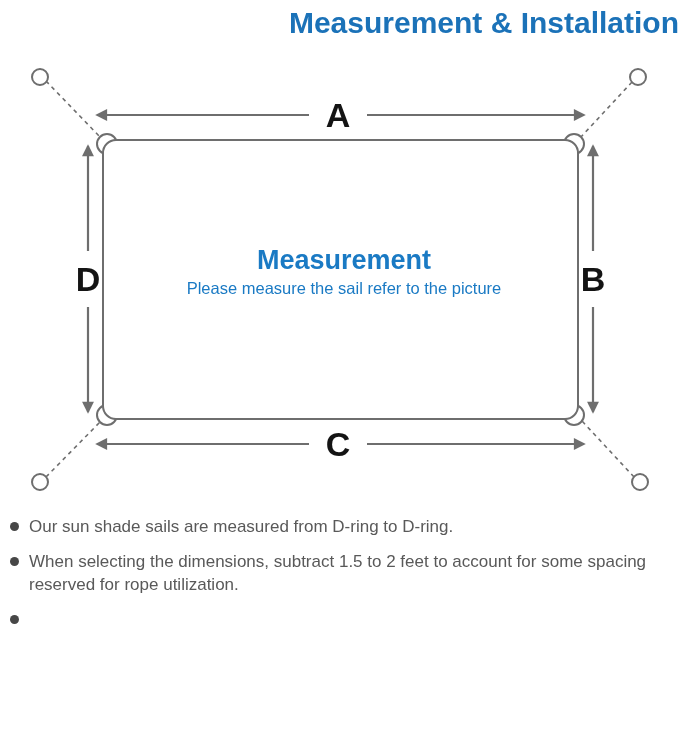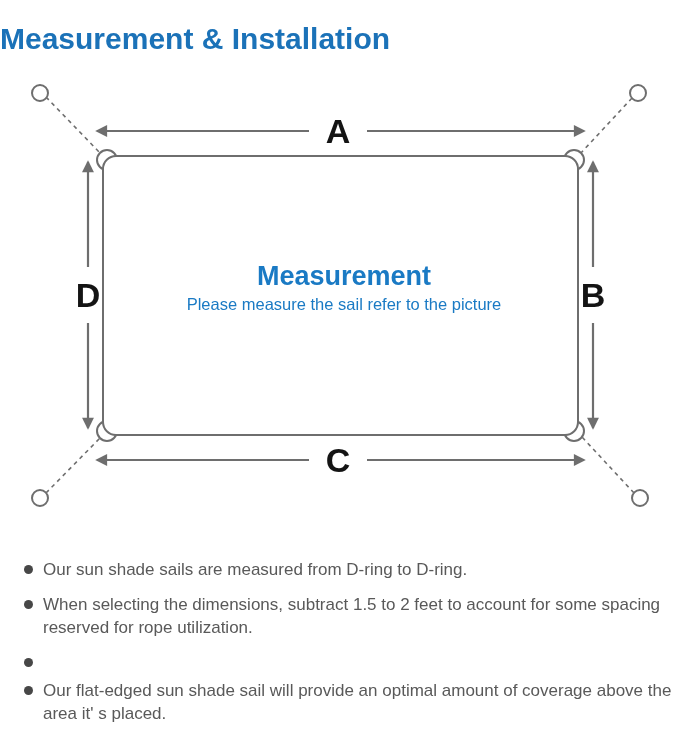--- a/index.html
+++ b/index.html
@@ -5,36 +5,36 @@
   html, body { margin: 0; padding: 0; background: #ffffff; }
   .page {
     position: relative;
     width: 679px;
     height: 739px;
     background: #ffffff;
     font-family: "Liberation Sans", sans-serif;
     overflow: hidden;
   }
   .page-title {
-    margin: 22px 0 0 0;
-    text-align: left;
+    margin: 6px 0 0 0;
+    text-align: right;
     font-size: 30px;
     line-height: 34px;
     font-weight: 700;
     letter-spacing: 0px;
   }
   .diagram-wrap {
     margin-top: 14px;
     width: 679px;
     height: 460px;
   }
   .notes {
     list-style: none;
-    margin: 28px 0 0 0;
-    padding: 0 6px 0 24px;
+    margin: 1px 0 0 0;
+    padding: 0 6px 0 10px;
   }
   .notes li {
     display: flex;
     align-items: flex-start;
     gap: 10px;
     margin-bottom: 12px;
     font-size: 17px;
     line-height: 23px;
     color: #595959;
   }
@@ -116,19 +116,15 @@
       <span class="dot"></span>
       <span class="note-text">Our sun shade sails are measured from D-ring to D-ring.</span>
     </li>
     <li>
       <span class="dot"></span>
       <span class="note-text">When selecting the dimensions, subtract 1.5 to 2 feet to account for some spacing reserved for rope utilization.</span>
     </li>
     <li>
       <span class="dot"></span>
     </li>
-    <li>
-      <span class="dot"></span>
-      <span class="note-text">Our flat-edged sun shade sail will provide an optimal amount of coverage above the area it' s placed.</span>
-    </li>
   </ul>
 
 </div>
 
 </body></html>

